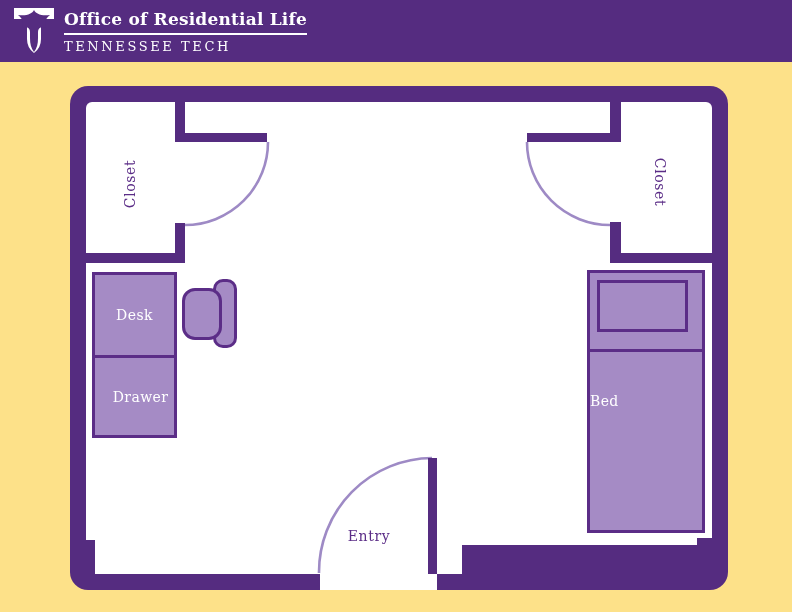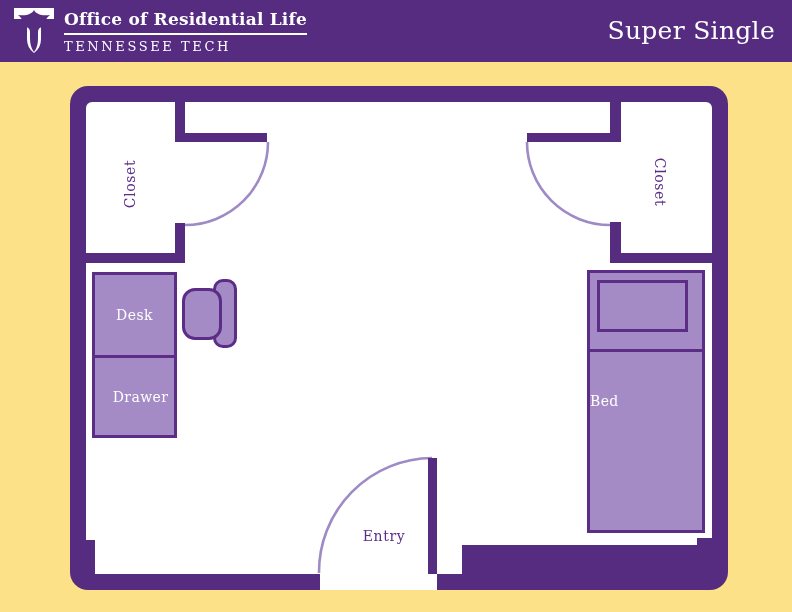--- a/index.html
+++ b/index.html
@@ -80,37 +80,36 @@
                 color:#ffffff; font-size:14px; letter-spacing:.4px; }
 
   .room-label {
     position:absolute; color:#5b2d87; font-size:14px; letter-spacing:.6px;
     z-index:4; white-space:nowrap; transform:translate(-50%,-50%);
   }
   .rot-ccw { transform:translate(-50%,-50%) rotate(-90deg); }
   .rot-cw  { transform:translate(-50%,-50%) rotate(90deg); }
   .lbl-closet-left  { left:44px;  top:82px; }
   .lbl-closet-right { left:574px; top:80px; }
-  .lbl-entry        { left:298px; top:434px; }
+  .lbl-entry        { left:283px; top:434px; }
 </style>
 </head>
 <body>
 
 <div class="stage">
 
   <div class="header">
     <svg class="logo" viewBox="0 0 40 46">
       <path fill="#ffffff" d="M0,0 H40 V11 H27 V31 Q27,40 20,45 Q13,40 13,31 V11 H0 Z"></path>
       <path fill="#552c80" d="M20,2 C18,6 13,8 4,7 C9,11 10,15 8,20 C13,18 16,20 16,24 L16,30 C16,36 17,40 20,44 C23,40 24,36 24,30 L24,24 C24,20 27,18 32,20 C30,15 31,11 36,7 C27,8 22,6 20,2 Z"></path>
     </svg>
     <div class="brand-block">
       <div class="brand">Office of Residential Life</div>
       <div class="tagline">TENNESSEE TECH</div>
     </div>
-    <div class="plan-title">Super Single</div>
   </div>
 
   <div class="plan">
     <div class="entry-gap"></div>
     <div class="floor">
 
       <div class="wall w-lstub-top"></div>
       <div class="wall w-lleaf"></div>
       <div class="wall w-lstub-bot"></div>
       <div class="wall w-lcloset-bot"></div>

